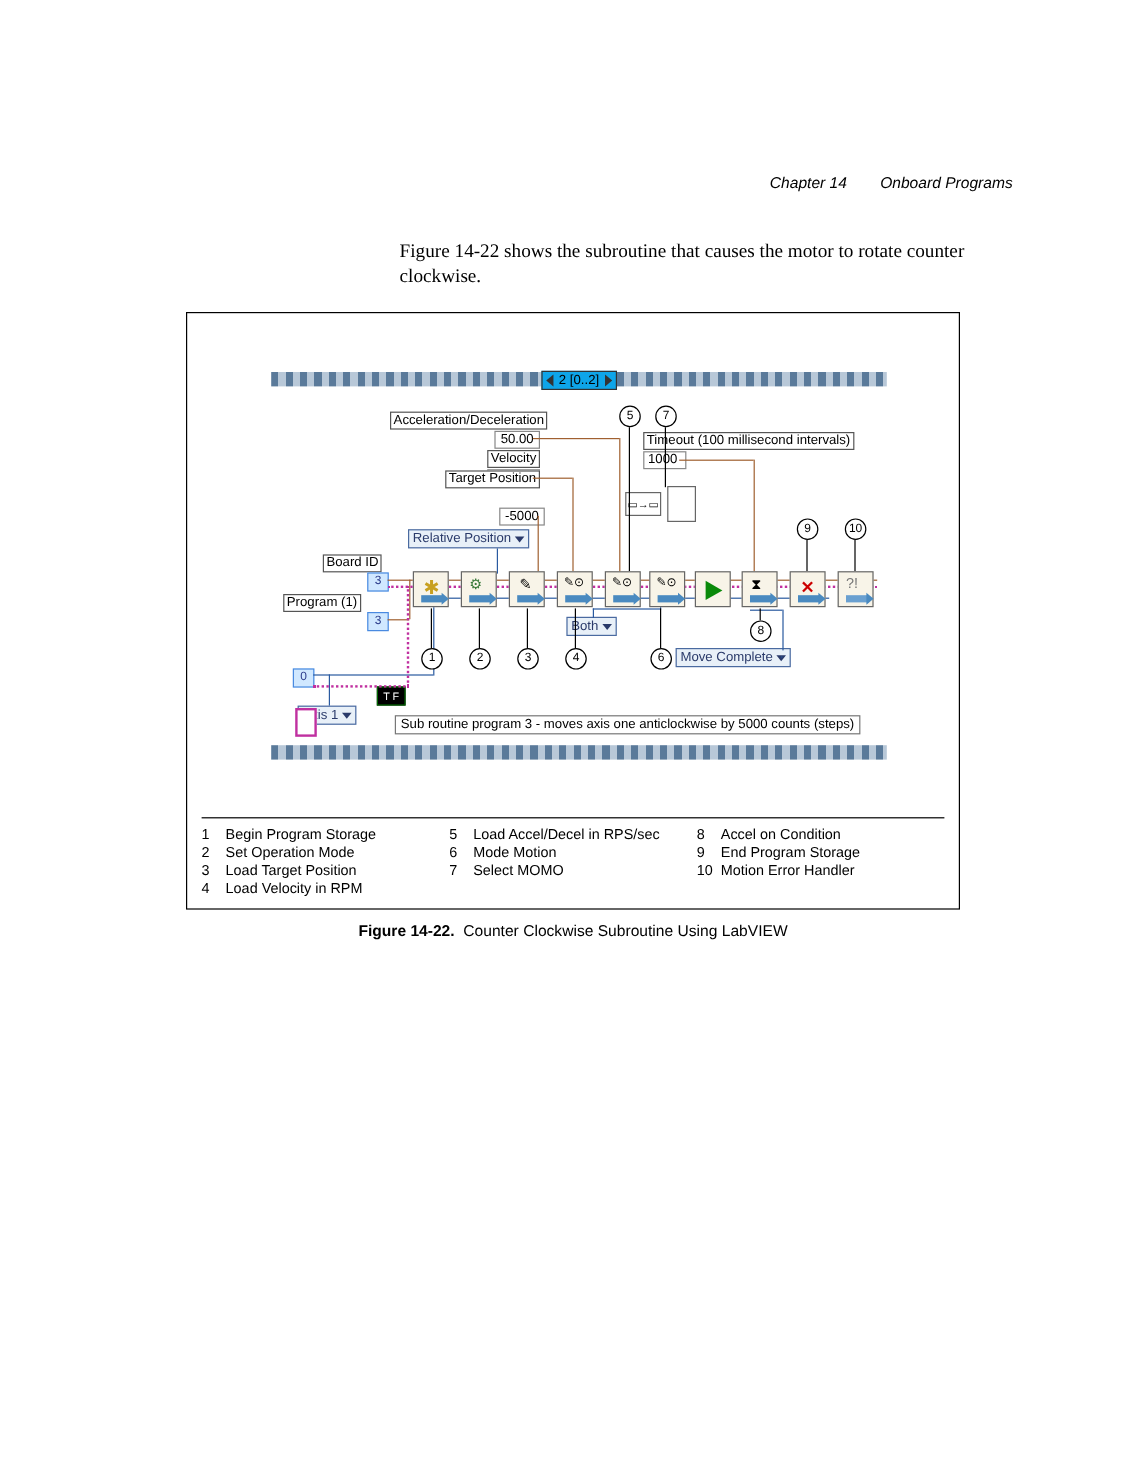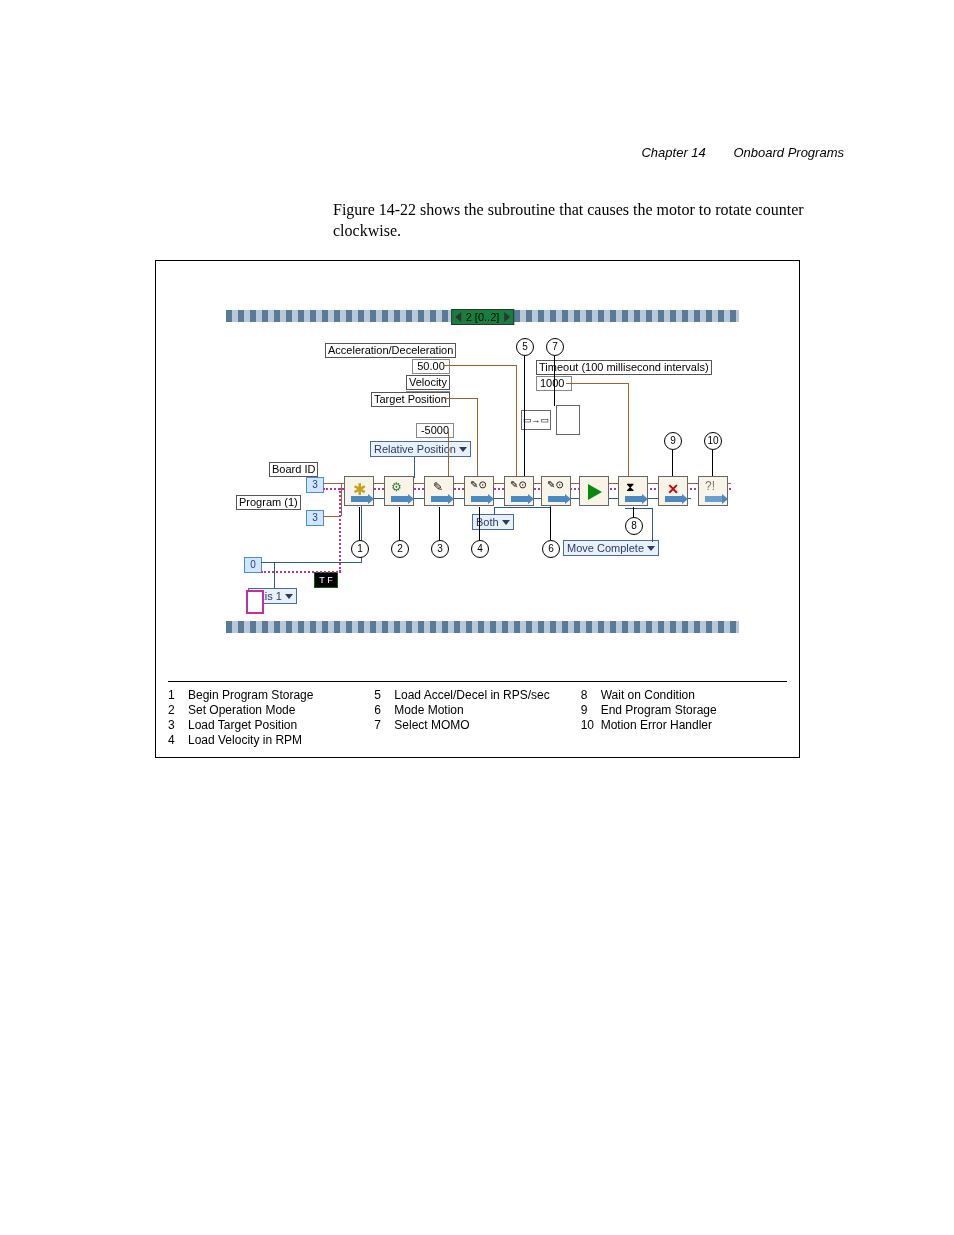--- a/index.html
+++ b/index.html
@@ -67,21 +67,21 @@
       #b8c8d8 6px 12px
     );
   }
   .topbar { top: 0; }
   .bottombar { bottom: 0; }
   .loop-index {
     position: absolute;
     top: -1px;
     left: 50%;
     transform: translateX(-50%);
-    background: #15803d;
+    background: #0ea5e9;
     border: 1px solid #333;
     font-size: 11px;
     padding: 0 14px;
     height: 14px;
     line-height: 14px;
     z-index: 5;
   }
   .loop-index::before, .loop-index::after {
     content:"";
     position:absolute;
@@ -296,21 +296,21 @@
         <div class="topbar"></div>
         <div class="bottombar"></div>
         <div class="loop-index">2 [0..2]</div>
 
         <div class="lbl" style="left:99px;top:33px">Acceleration/Deceleration</div>
         <div class="valbox" style="left:186px;top:49px;width:30px">50.00</div>
         <div class="lbl" style="left:180px;top:65px">Velocity</div>
         <div class="valbox" style="left:180px;top:81px;width:36px">100.00</div>
         <div class="lbl" style="left:145px;top:82px">Target Position</div>
         <div class="valbox" style="left:190px;top:113px;width:30px">-5000</div>
-        <div class="dropdown" style="left:144px;top:131px">Relative Position</div>
+        <div class="dropdown" style="left:114px;top:131px">Relative Position</div>
         <div class="lbl" style="left:43px;top:152px">Board ID</div>
         <div class="tiny-box" style="left:80px;top:167px">3</div>
         <div class="lbl" style="left:10px;top:185px">Program (1)</div>
         <div class="tiny-box" style="left:80px;top:200px">3</div>
         <div class="dropdown" style="left:22px;top:278px">Axis 1</div>
 
         <div class="lbl" style="left:310px;top:50px">Timeout (100 millisecond intervals)</div>
         <div class="valbox" style="left:310px;top:66px;width:28px;text-align:left">1000</div>
 
         <div class="dropdown" style="left:246px;top:204px">Both</div>
@@ -410,20 +410,21 @@
         <div class="vline" style="left:173px;top:197px;height:33px;background:#000"></div>
         <div class="vline" style="left:213px;top:197px;height:33px;background:#000"></div>
         <div class="vline" style="left:253px;top:197px;height:33px;background:#000"></div>
         <div class="vline" style="left:324px;top:197px;height:33px;background:#000"></div>
         <div class="vline" style="left:298px;top:46px;height:120px;background:#000"></div>
         <div class="vline" style="left:328px;top:46px;height:50px;background:#000"></div>
         <div class="vline" style="left:407px;top:197px;height:10px;background:#000"></div>
         <div class="vline" style="left:446px;top:140px;height:26px;background:#000"></div>
         <div class="vline" style="left:486px;top:140px;height:26px;background:#000"></div>
 
+        <div class="sub-comment">Sub routine program 3 - moves axis one anticlockwise by 5000 counts (steps)</div>
       </div>
     </div>
 
     <div class="legend">
       <div class="legend-col">
         <div class="legend-item">
             <span class="num">1</span>
             <span>Begin Program Storage</span>
           </div>
         <div class="legend-item">
@@ -449,28 +450,32 @@
             <span>Mode Motion</span>
           </div>
         <div class="legend-item">
             <span class="num">7</span>
             <span>Select MOMO</span>
           </div>
       </div>
       <div class="legend-col">
         <div class="legend-item">
             <span class="num">8</span>
-            <span>Wait on Condition</span>
+            <span>Accel on Condition</span>
           </div>
         <div class="legend-item">
             <span class="num">9</span>
             <span>End Program Storage</span>
           </div>
         <div class="legend-item">
             <span class="num">10</span>
             <span>Motion Error Handler</span>
           </div>
       </div>
     </div>
   </div>
 
+  <div class="figure-caption">
+    <b>Figure 14-22.</b>
+    &nbsp;<span>Counter Clockwise Subroutine Using LabVIEW</span>
+  </div>
 
 </div>
 
 </body></html>

